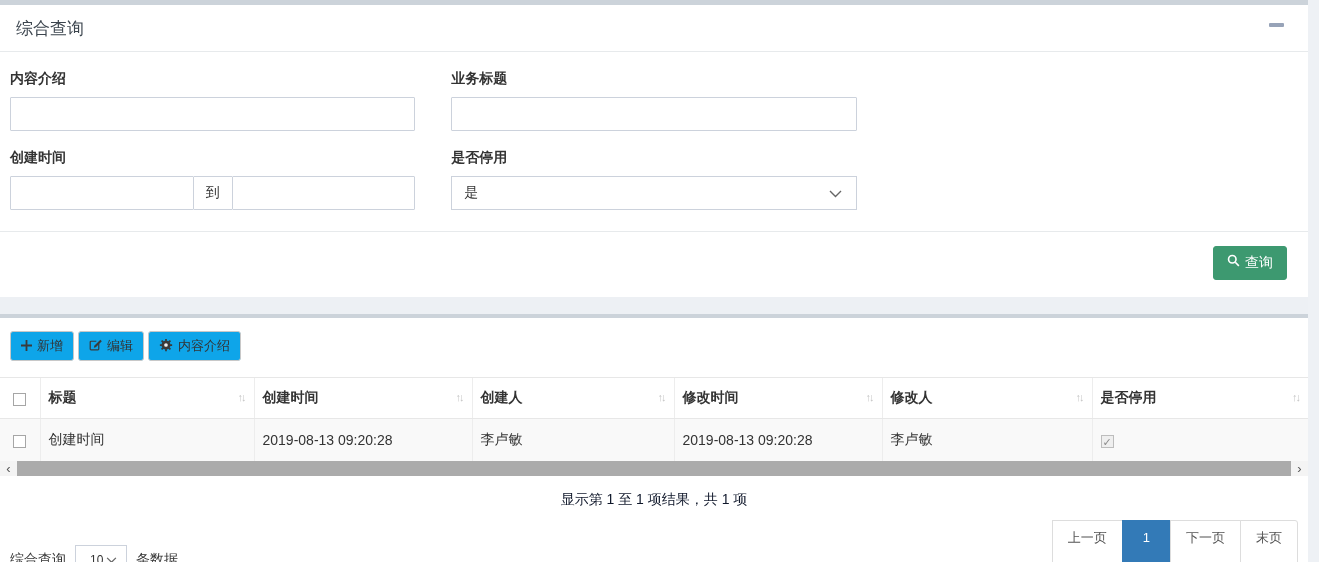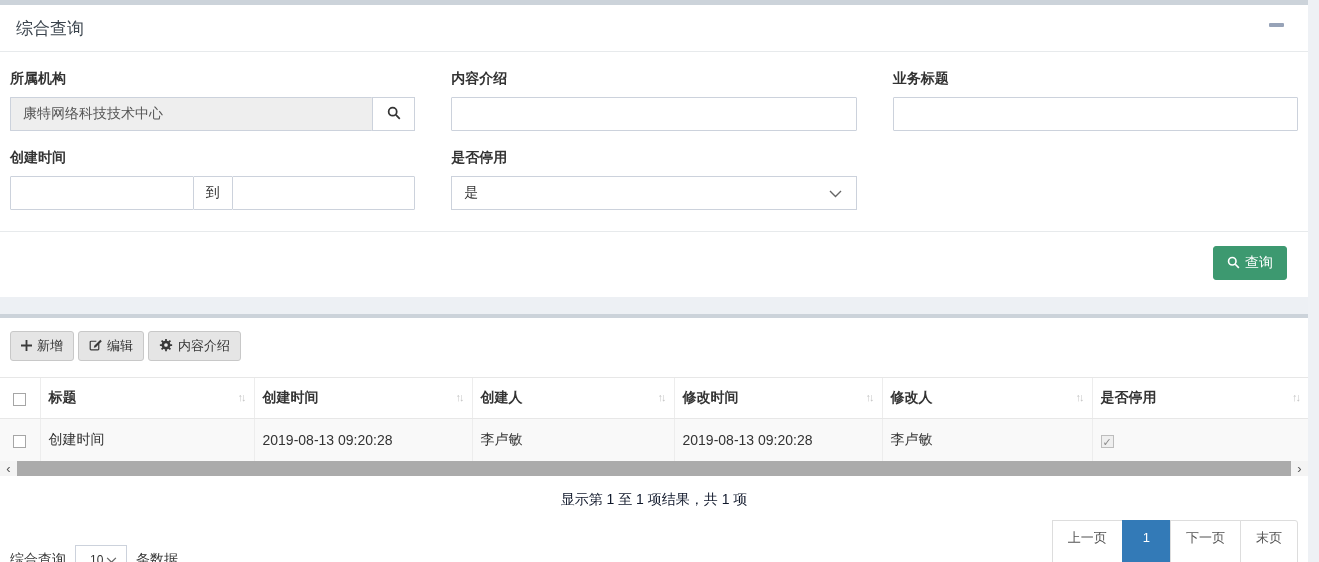--- a/index.html
+++ b/index.html
@@ -40,32 +40,32 @@
     background:#fff; display:flex; align-items:center; justify-content:center; font-size:14px;
   }
   .select-box {
     height:34px; border:1px solid #ccd2dc; background:#fff; cursor:pointer;
     display:flex; align-items:center; justify-content:space-between; padding:0 14px 0 12px;
     font-size:14px; color:#333;
   }
   .panel-foot { border-top:1px solid #e7eaec; margin-top:21px; padding:14px 21px 17px; text-align:right; }
   .btn-green {
     background:#3d9970; border:1px solid #3d9970; color:#fff; border-radius:3px;
-    font-size:14px; padding:7px 13px; display:inline-flex; align-items:flex-end; gap:5px;
-    cursor:pointer; font-family:Liberation Sans, sans-serif;
+    font-size:14px; padding:7px 13px; display:inline-flex; align-items:flex-start; gap:5px;
+    cursor:pointer; font-family:Liberation Serif, serif;
   }
 
   .gap { height:17px; background:#edf0f4; width:1308px; }
   .gap-line { height:4px; background:#ccd3da; width:1308px; }
 
   
   .panel-table { min-height:256px; padding-top:13px; }
   .toolbar { padding:0 10px 16px; display:flex; gap:4px; }
   .tbtn {
-    background:#e5e5e5; border:1px solid #c8c8c8; border-radius:3px; color:#333;
+    background:#0ea5e9; border:1px solid #c8c8c8; border-radius:3px; color:#333;
     font-size:13px; padding:5px 10px; display:inline-flex; align-items:center; gap:5px;
     cursor:pointer; font-family:inherit;
   }
   table { width:100%; border-collapse:collapse; table-layout:fixed; font-size:14px; }
   col.c-cb { width:40px; } col.c1 { width:214px; } col.c2 { width:218px; }
   col.c3 { width:202px; } col.c4 { width:208px; } col.c5 { width:210px; }
   thead th {
     text-align:left; font-weight:bold; color:#333; padding:11px 8px;
     border-top:1px solid #e7e7e7; border-bottom:1px solid #e7e7e7;
     border-left:1px solid #ededed; position:relative; cursor:pointer;
@@ -109,34 +109,20 @@
 
   <div class="panel">
     <div class="panel-head">
       <span class="panel-title">综合查询</span>
       <span class="collapse-btn">
         <span class="minus-bar"></span>
       </span>
     </div>
 
     <div class="form-grid">
-      <div class="field">
-        <label>所属机构</label>
-        <div class="input-group">
-          <input class="txt" readonly="" value="康特网络科技技术中心" style="">
-          <span class="addon-btn">
-            <span>
-              <svg width="14" height="14" viewBox="0 0 16 16">
-                <circle cx="6.5" cy="6.5" r="4.6" fill="none" stroke="#333" stroke-width="2"></circle>
-                <line x1="10.2" y1="10.2" x2="14.6" y2="14.6" stroke="#333" stroke-width="2"></line>
-              </svg>
-            </span>
-          </span>
-        </div>
-      </div>
       <div class="field">
         <label>内容介绍</label>
         <input class="txt" value="" style="">
       </div>
       <div class="field">
         <label>业务标题</label>
         <input class="txt" value="" style="">
       </div>
     </div>
 

